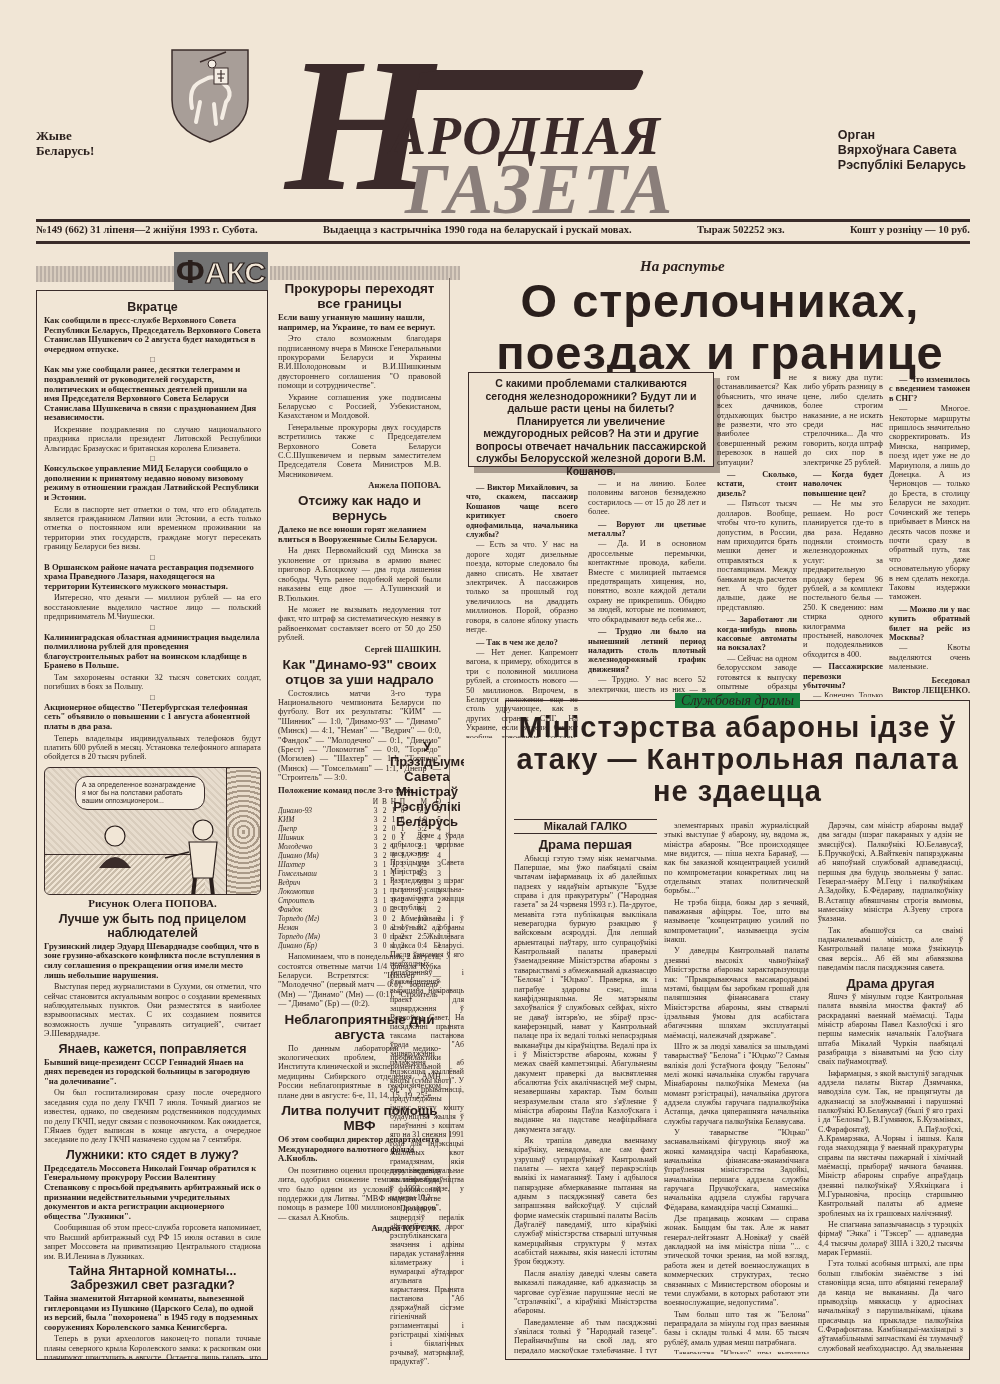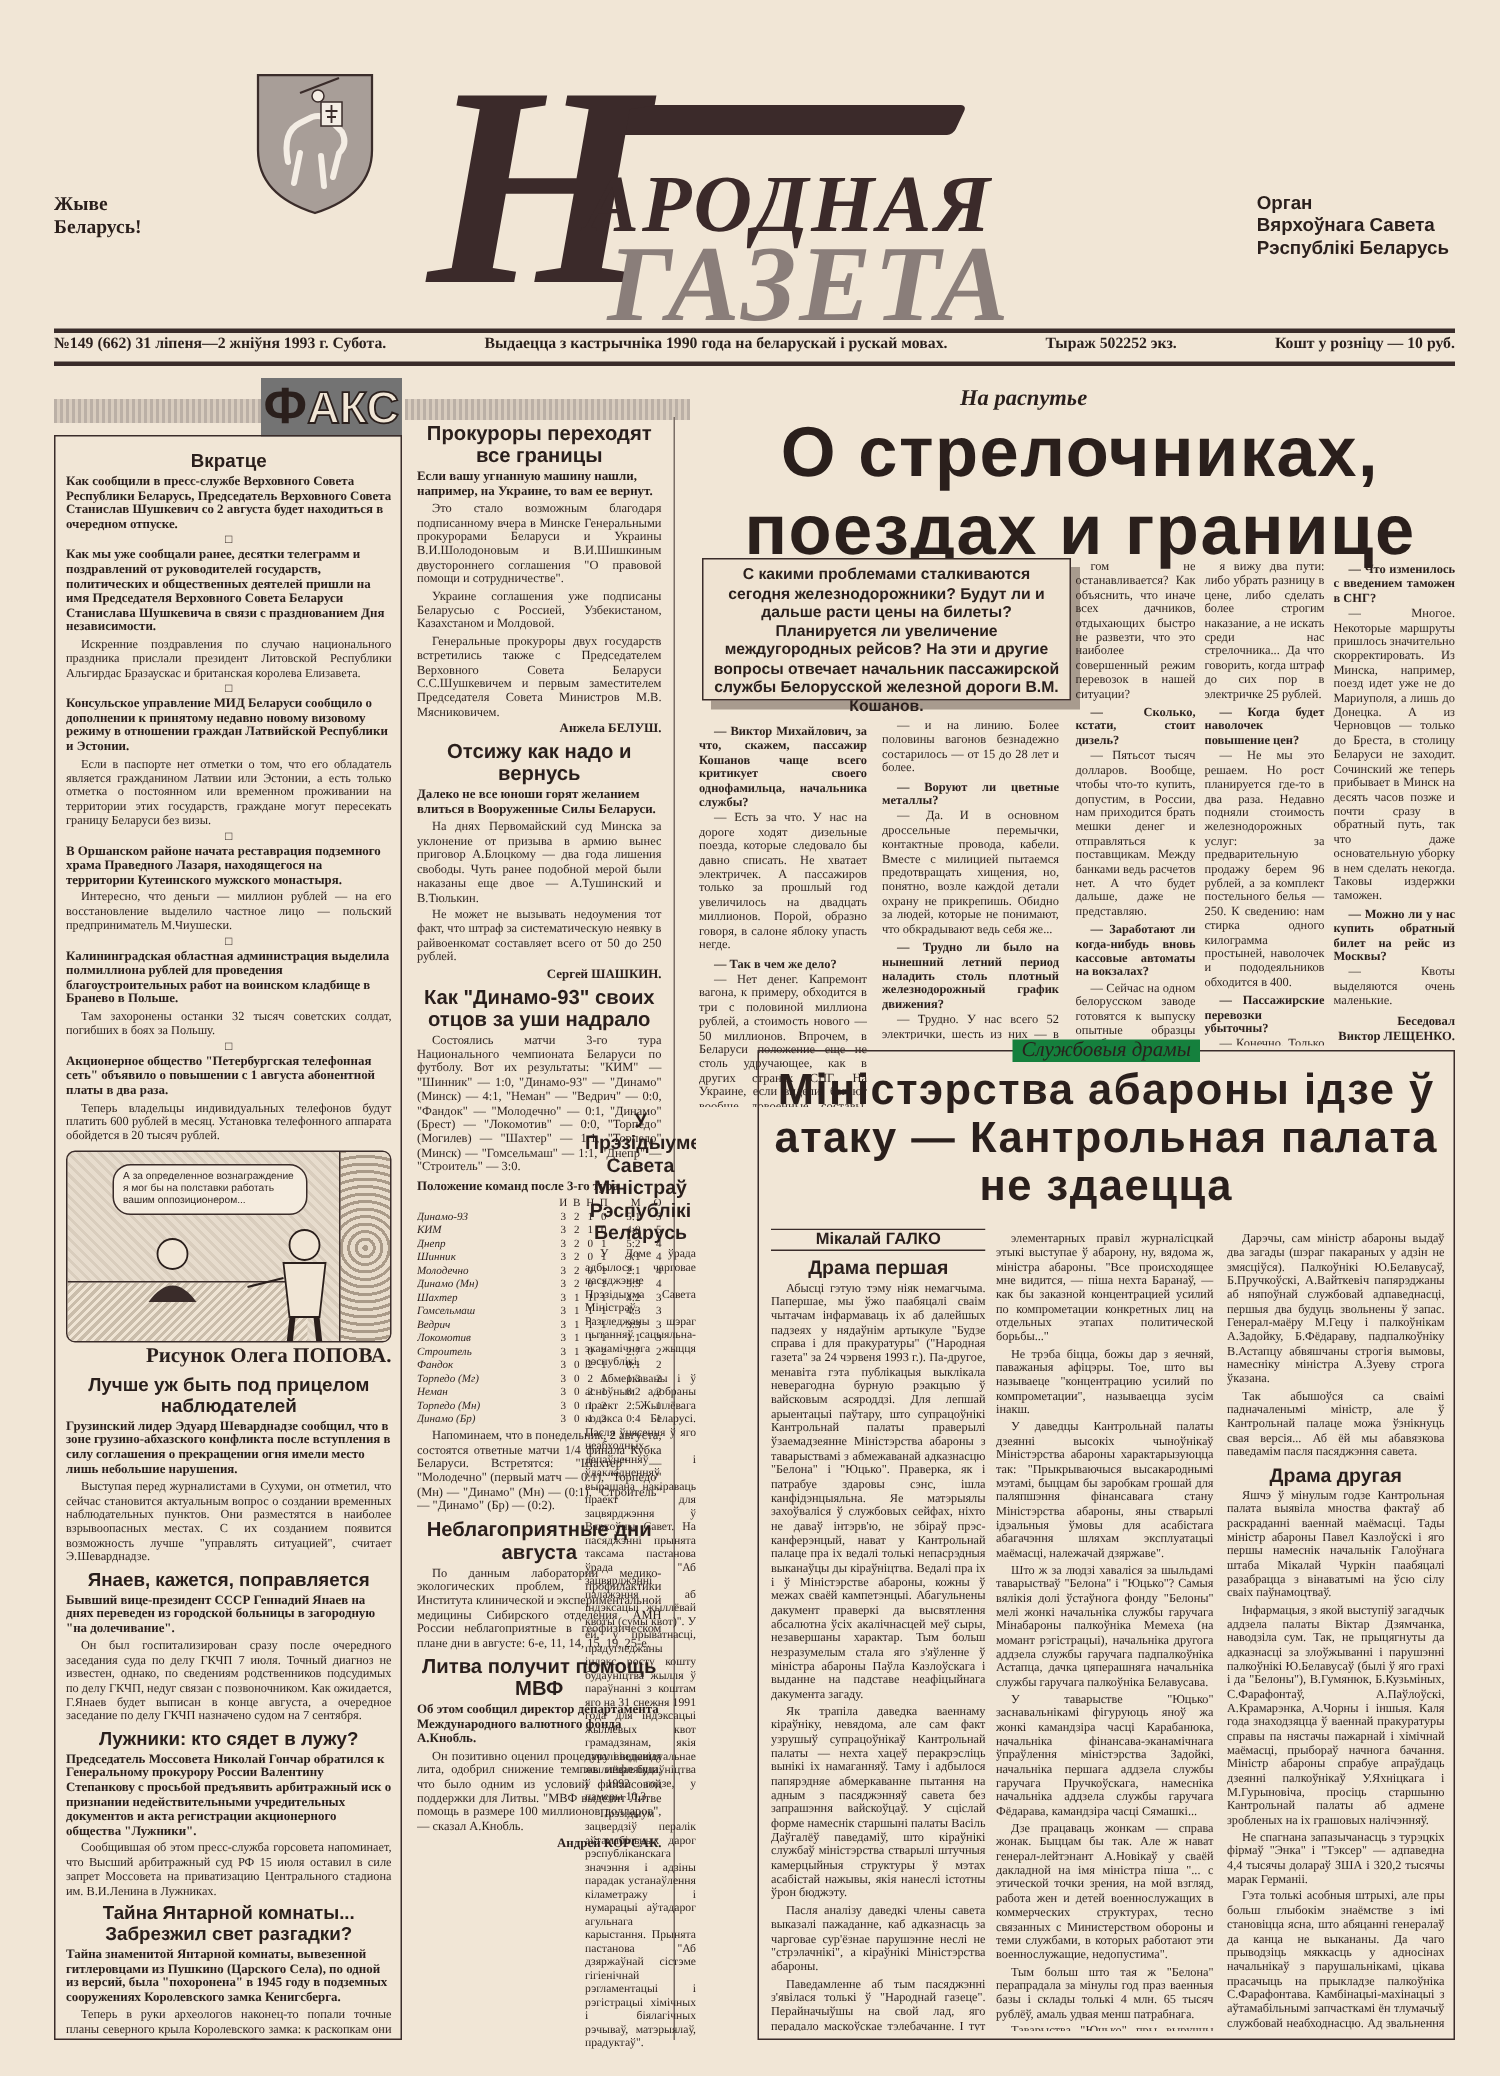--- a/index.html
+++ b/index.html
@@ -34,21 +34,21 @@
   #fax-box { left: 36px; top: 290px; width: 232px; height: 1070px; border: 1.5px solid #3a2c2a; padding: 6px 6px 0 7px; overflow: hidden; }
   .sec-h { font-family: "Liberation Sans", sans-serif; font-weight: bold; text-align: center; font-size: 12.5px; line-height: 14px; margin: 3px 0 2px; }
   .lead { font-weight: bold; font-size: 8.6px; line-height: 9.6px; }
   .body { font-size: 8.2px; line-height: 9.4px; text-indent: 10px; text-align: justify; margin-top: 2px; }
   .sq { text-align: center; font-size: 8px; line-height: 8px; margin: 2px 0 1px; }
   .sign { text-align: right; font-weight: bold; font-size: 8.6px; line-height: 10px; margin-top: 1px; }
   #cartoon { height: 128px; margin: 5px 0 2px; border: 1px solid #3a2c2a; border-radius: 6px; position: relative; background: repeating-linear-gradient(45deg,#e7dccd 0 3px,#d9cdbd 3px 5px); overflow: hidden; }
   #cartoon .bubble { position: absolute; left: 30px; top: 8px; width: 130px; background: #f5ecdf; border: 1px solid #3a2c2a; border-radius: 12px; font-family: "Liberation Sans", sans-serif; font-size: 6.8px; line-height: 8px; padding: 4px 6px; }
   #cartoon .desk { position: absolute; left: 0; bottom: 0; width: 160px; height: 40px; background: repeating-linear-gradient(135deg,#cabdab 0 2px,#efe4d4 2px 4px); border-top: 1px solid #3a2c2a; }
   #cartoon .door { position: absolute; right: 0; top: 0; width: 34px; height: 128px; background: repeating-radial-gradient(circle at 50% 50%,#a99a88 0 2px,#e8dccb 2px 5px); border-left: 1px solid #3a2c2a; }
-  .credit { text-align: right; font-weight: bold; font-size: 14px; }
+  .credit { text-align: center; font-weight: bold; font-size: 11px; }
 
   
   #mid-col { left: 278px; top: 278px; width: 172px; height: 1082px; border-right: 1px solid #7a6e66; padding-right: 8px; overflow: hidden; }
   #mid-header-stripe { position: absolute; left: 270px; top: 266px; width: 190px; height: 14px; background: repeating-linear-gradient(90deg,#bbb0a6 0 2px,#d8ccbe 2px 4px); }
   #mid-col .sec-h { font-size: 13.5px; line-height: 15px; }
   #mid-col .body { font-size: 8.3px; }
   table.standings { width: 100%; border-collapse: collapse; font-size: 7.4px; line-height: 9px; margin-top: 2px; }
   table.standings td { padding: 0; }
   table.standings td.num { text-align: center; width: 9px; }
   table.standings td.gd { text-align: right; width: 20px; }
@@ -194,21 +194,21 @@
 </div>
 
 <div id="mid-header-stripe"></div>
 <div id="mid-col" class="abs">
   <div>
     <div class="sec-h">Прокуроры переходят все границы</div>
     <div class="lead">Если вашу угнанную машину нашли, например, на Украине, то вам ее вернут.</div>
     <div class="body">Это стало возможным благодаря подписанному вчера в Минске Генеральными прокурорами Беларуси и Украины В.И.Шолодоновым и В.И.Шишкиным двустороннего соглашения "О правовой помощи и сотрудничестве".</div>
     <div class="body">Украине соглашения уже подписаны Беларусью с Россией, Узбекистаном, Казахстаном и Молдовой.</div>
     <div class="body">Генеральные прокуроры двух государств встретились также с Председателем Верховного Совета Беларуси С.С.Шушкевичем и первым заместителем Председателя Совета Министров М.В. Мясниковичем.</div>
-    <div class="sign">Анжела БЕЛУШ.</div>
+    <div class="sign">Анжела ПОПОВА.</div>
   </div>
   <div>
     <div class="sec-h">Отсижу как надо и вернусь</div>
     <div class="lead">Далеко не все юноши горят желанием влиться в Вооруженные Силы Беларуси.</div>
     <div class="body">На днях Первомайский суд Минска за уклонение от призыва в армию вынес приговор А.Блоцкому — два года лишения свободы. Чуть ранее подобной мерой были наказаны еще двое — А.Тушинский и В.Тюлькин.</div>
     <div class="body">Не может не вызывать недоумения тот факт, что штраф за систематическую неявку в райвоенкомат составляет всего от 50 до 250 рублей.</div>
     <div class="sign">Сергей ШАШКИН.</div>
   </div>
   <div>
     <div class="sec-h">Как "Динамо-93" своих отцов за уши надрало</div>

